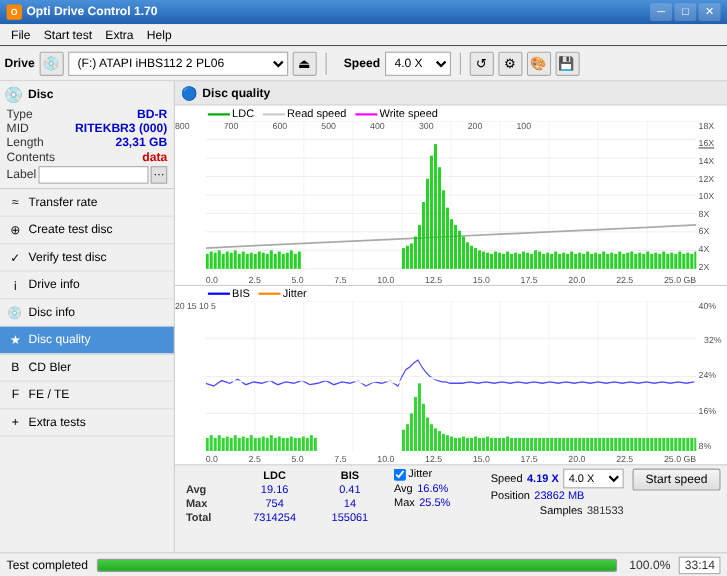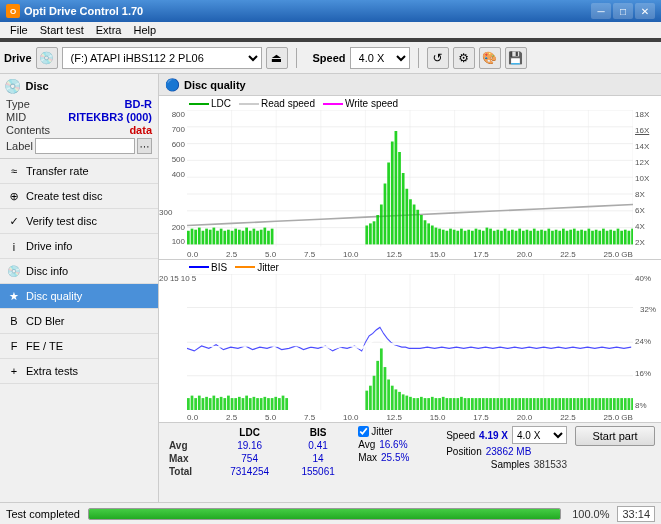--- a/index.html
+++ b/index.html
@@ -6,21 +6,21 @@
     body { font-family: 'Segoe UI', Tahoma, sans-serif; font-size: 11px; background: #f0f0f0; width: 661px; height: 524px; overflow: hidden; }
 
     
     .titlebar { background: #1a73e8; background: linear-gradient(to bottom, #4a90d9, #2060b0); color: white; display: flex; align-items: center; justify-content: space-between; padding: 4px 6px; height: 22px; }
     .titlebar-left { display: flex; align-items: center; gap: 4px; font-size: 11px; font-weight: bold; }
     .titlebar-icon { width: 14px; height: 14px; background: #ff8800; border-radius: 2px; display: flex; align-items: center; justify-content: center; color: white; font-size: 8px; font-weight: bold; }
     .titlebar-controls { display: flex; gap: 2px; }
     .titlebar-btn { width: 20px; height: 16px; background: rgba(255,255,255,0.2); border: none; color: white; font-size: 10px; cursor: pointer; display: flex; align-items: center; justify-content: center; border-radius: 2px; }
 
     
-    .menubar { background: #f0f0f0; border-bottom: 4px solid #404040; display: flex; align-items: center; padding: 2px 4px; height: 20px; }
+    .menubar { background: #f0f0f0; border-bottom: 1px solid #404040; display: flex; align-items: center; padding: 2px 4px; height: 20px; }
     .menubar-item { padding: 1px 6px; font-size: 11px; cursor: pointer; border-radius: 2px; }
 
     
     .toolbar { background: #f0f0f0; border-bottom: 1px solid #ccc; display: flex; align-items: center; padding: 3px 4px; height: 32px; gap: 4px; }
     .toolbar-label { font-size: 11px; font-weight: bold; }
     .drive-select { height: 22px; font-size: 11px; border: 1px solid #aaa; background: white; min-width: 200px; padding: 1px 4px; }
     .toolbar-icon-btn { width: 22px; height: 22px; background: #e8e8e8; border: 1px solid #aaa; border-radius: 2px; cursor: pointer; display: flex; align-items: center; justify-content: center; font-size: 12px; }
     .speed-label { font-size: 11px; font-weight: bold; margin-left: 8px; }
     .speed-select { height: 22px; font-size: 11px; border: 1px solid #aaa; background: white; width: 60px; padding: 1px 4px; }
     .toolbar-sep { width: 1px; height: 20px; background: #aaa; margin: 0 4px; }
@@ -145,20 +145,24 @@
         <span class="disc-header-icon">💿</span>
         <strong>Disc</strong>
       </div>
       <div class="disc-info-row">
         <span class="disc-info-label">Type</span>
         <span class="disc-info-value">BD-R</span>
       </div>
       <div class="disc-info-row">
         <span class="disc-info-label">MID</span>
         <span class="disc-info-value">RITEKBR3 (000)</span>
+      </div>
+      <div class="disc-info-row">
+        <span class="disc-info-label">Length</span>
+        <span class="disc-info-value">23,31 GB</span>
       </div>
       <div class="disc-info-row">
         <span class="disc-info-label">Contents</span>
         <span class="disc-info-value red">data</span>
       </div>
       <div class="label-row">
         <span class="disc-info-label">Label</span>
         <input class="label-input" type="text" value="" style="">
         <button class="label-btn">⋯</button>
       </div>
@@ -354,27 +358,27 @@
             <rect x="464" y="114" width="3" height="14"></rect>
             <rect x="468" y="115" width="3" height="13"></rect>
             <rect x="472" y="113" width="3" height="15"></rect>
             <rect x="476" y="115" width="3" height="13"></rect>
             <rect x="480" y="114" width="3" height="14"></rect>
             <rect x="484" y="115" width="3" height="13"></rect>
             <rect x="488" y="113" width="3" height="15"></rect>
           </g>
         </svg>
 
-        <div style="position:absolute;top:14px;left:0;width:28px;height:calc(100% - 26px);display:flex;flex-direction:column;justify-content:space-between;">
+        <div style="position:absolute;top:14px;left:0;width:28px;height:calc(100% - 26px);display:flex;flex-direction:row;justify-content:space-between;gap:29px;">
           <span style="font-size:8px;color:#555;text-align:right;padding-right:2px;">800</span>
           <span style="font-size:8px;color:#555;text-align:right;padding-right:2px;">700</span>
           <span style="font-size:8px;color:#555;text-align:right;padding-right:2px;">600</span>
           <span style="font-size:8px;color:#555;text-align:right;padding-right:2px;">500</span>
           <span style="font-size:8px;color:#555;text-align:right;padding-right:2px;">400</span>
-          <span style="font-size:8px;color:#555;text-align:left;padding-right:2px;margin-top:23px;">300</span>
+          <span style="font-size:8px;color:#555;text-align:left;padding-right:2px;">300</span>
           <span style="font-size:8px;color:#555;text-align:right;padding-right:2px;">200</span>
           <span style="font-size:8px;color:#555;text-align:right;padding-right:2px;">100</span>
         </div>
 
         <div style="position:absolute;top:14px;right:0;width:28px;height:calc(100% - 26px);display:flex;flex-direction:column;justify-content:space-between;">
           <span style="font-size:8px;color:#555;text-align:left;padding-left:2px;">18X</span>
           <span style="font-size:8px;color:#555;text-align:left;padding-left:2px;text-decoration:underline;">16X</span>
           <span style="font-size:8px;color:#555;text-align:left;padding-left:2px;">14X</span>
           <span style="font-size:8px;color:#555;text-align:left;padding-left:2px;">12X</span>
           <span style="font-size:8px;color:#555;text-align:left;padding-left:2px;">10X</span>
@@ -630,21 +634,21 @@
           <span>Position</span>
           <span style="color:#0000cc;">23862 MB</span>
         </div>
         <div style="display:flex;gap:4px;justify-content:flex-end;">
           <span>Samples</span>
           <span style="color:#333;">381533</span>
         </div>
       </div>
 
       <div class="buttons-col">
-        <button class="action-btn">Start part</button>
+        <button class="action-btn">Start speed</button>
       </div>
     </div>
 
   </div>
 </div>
 
 <div class="bottom-bar">
   <span class="status-text">Test completed</span>
   <div class="progress-container">
     <div class="progress-bar"></div>

